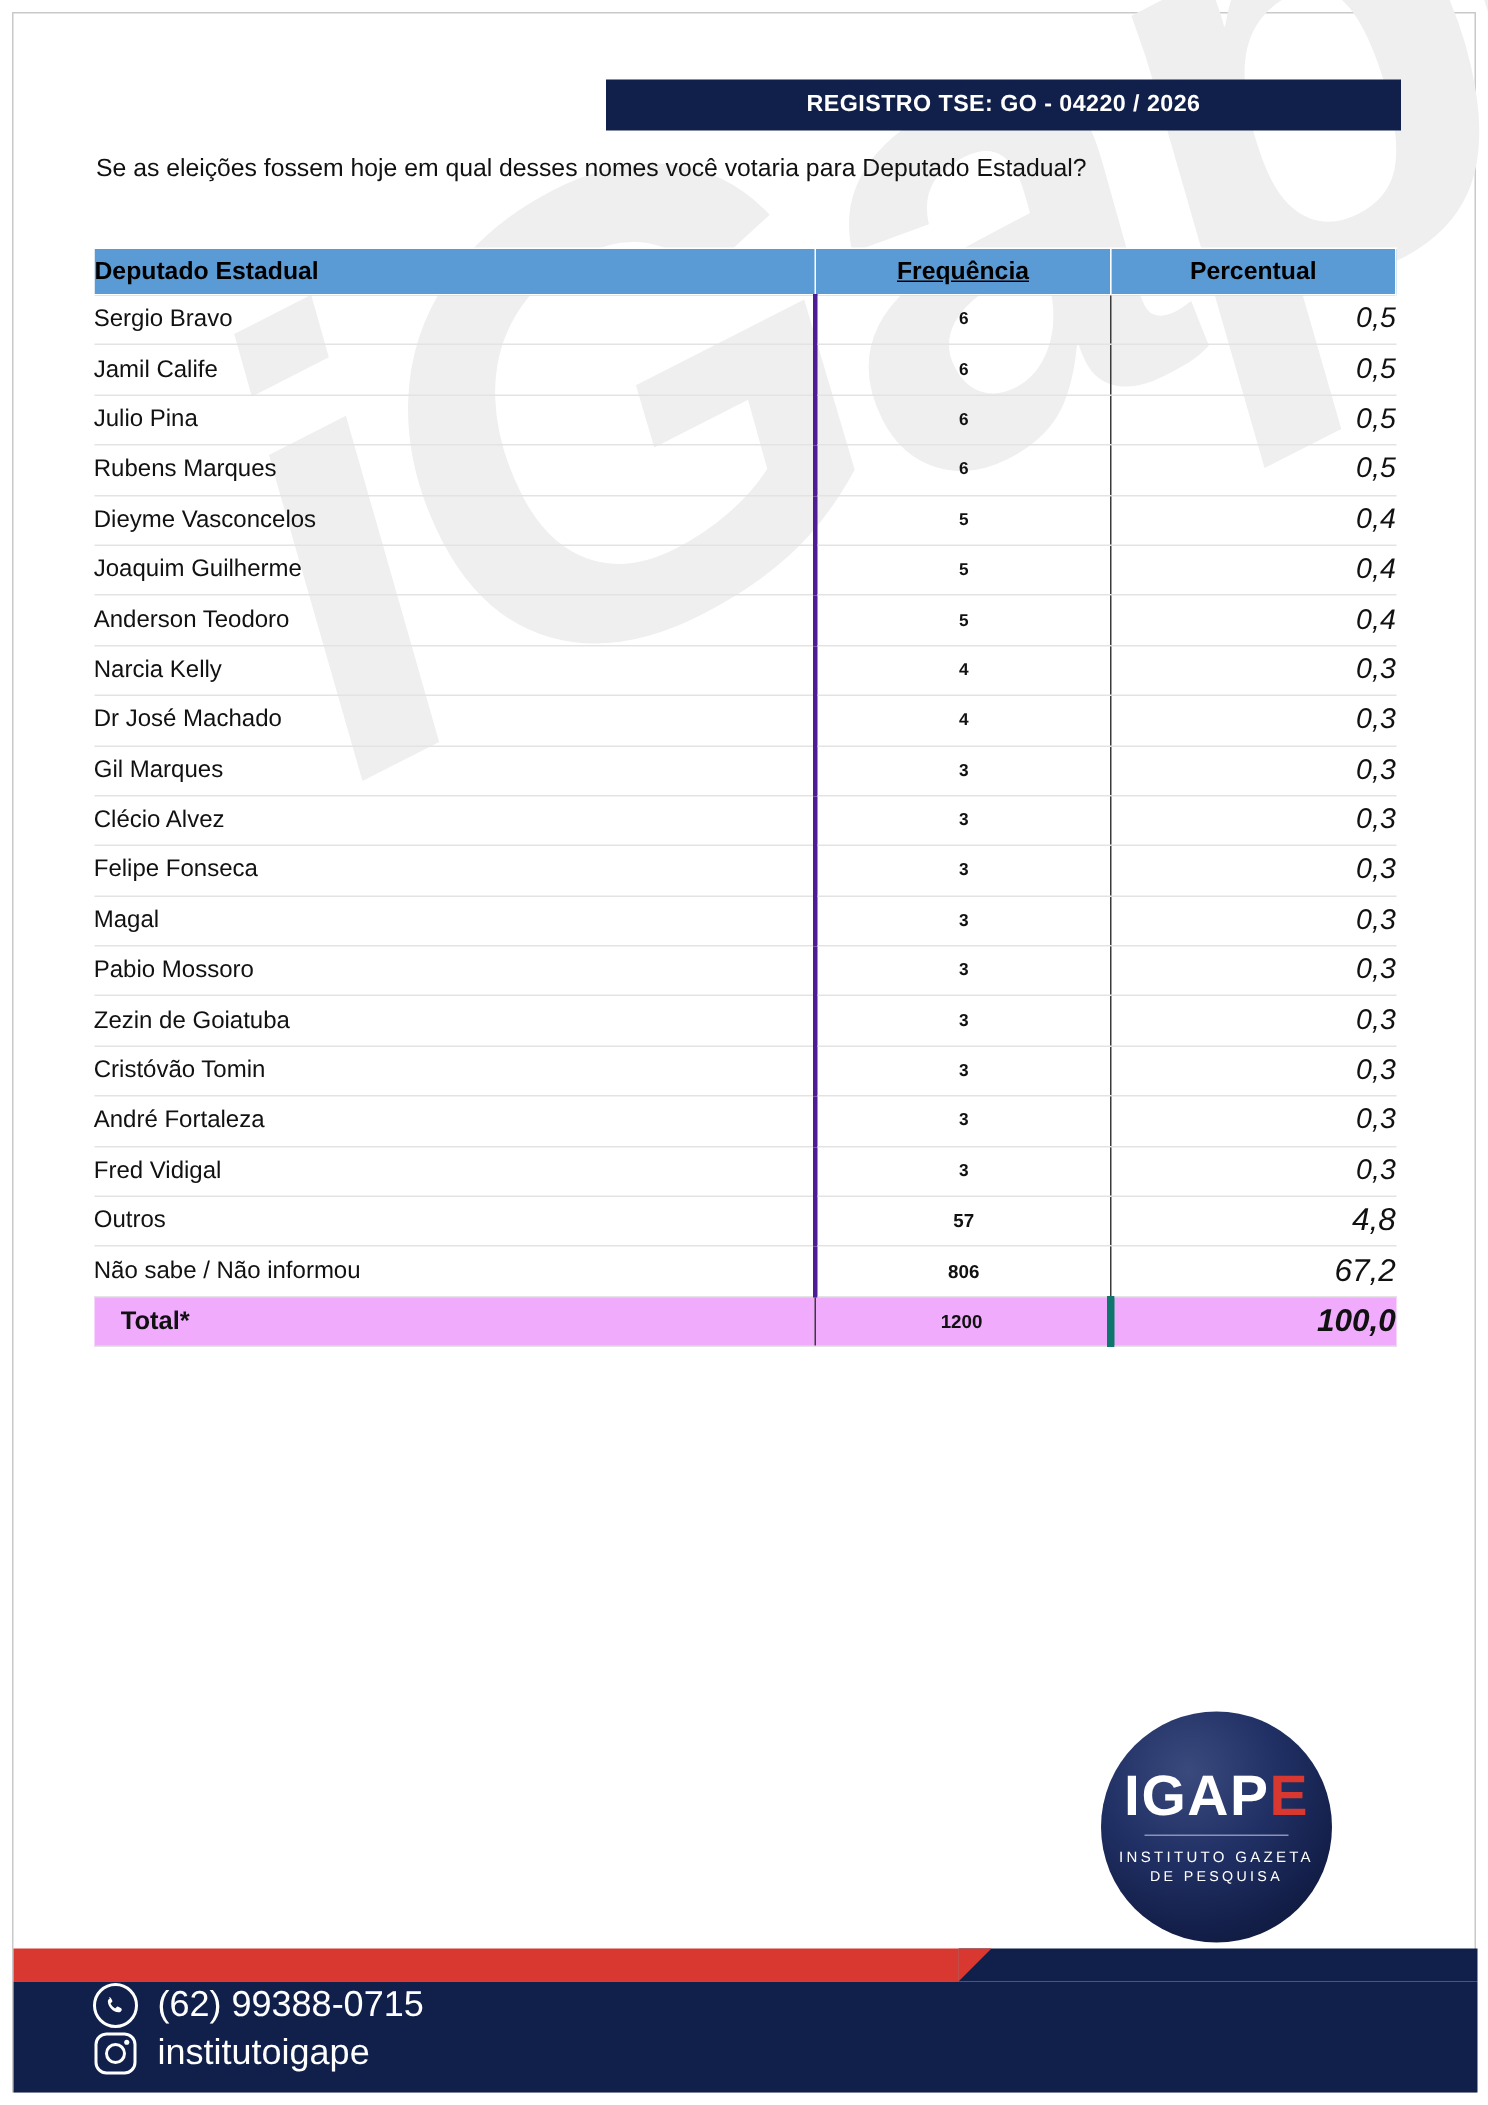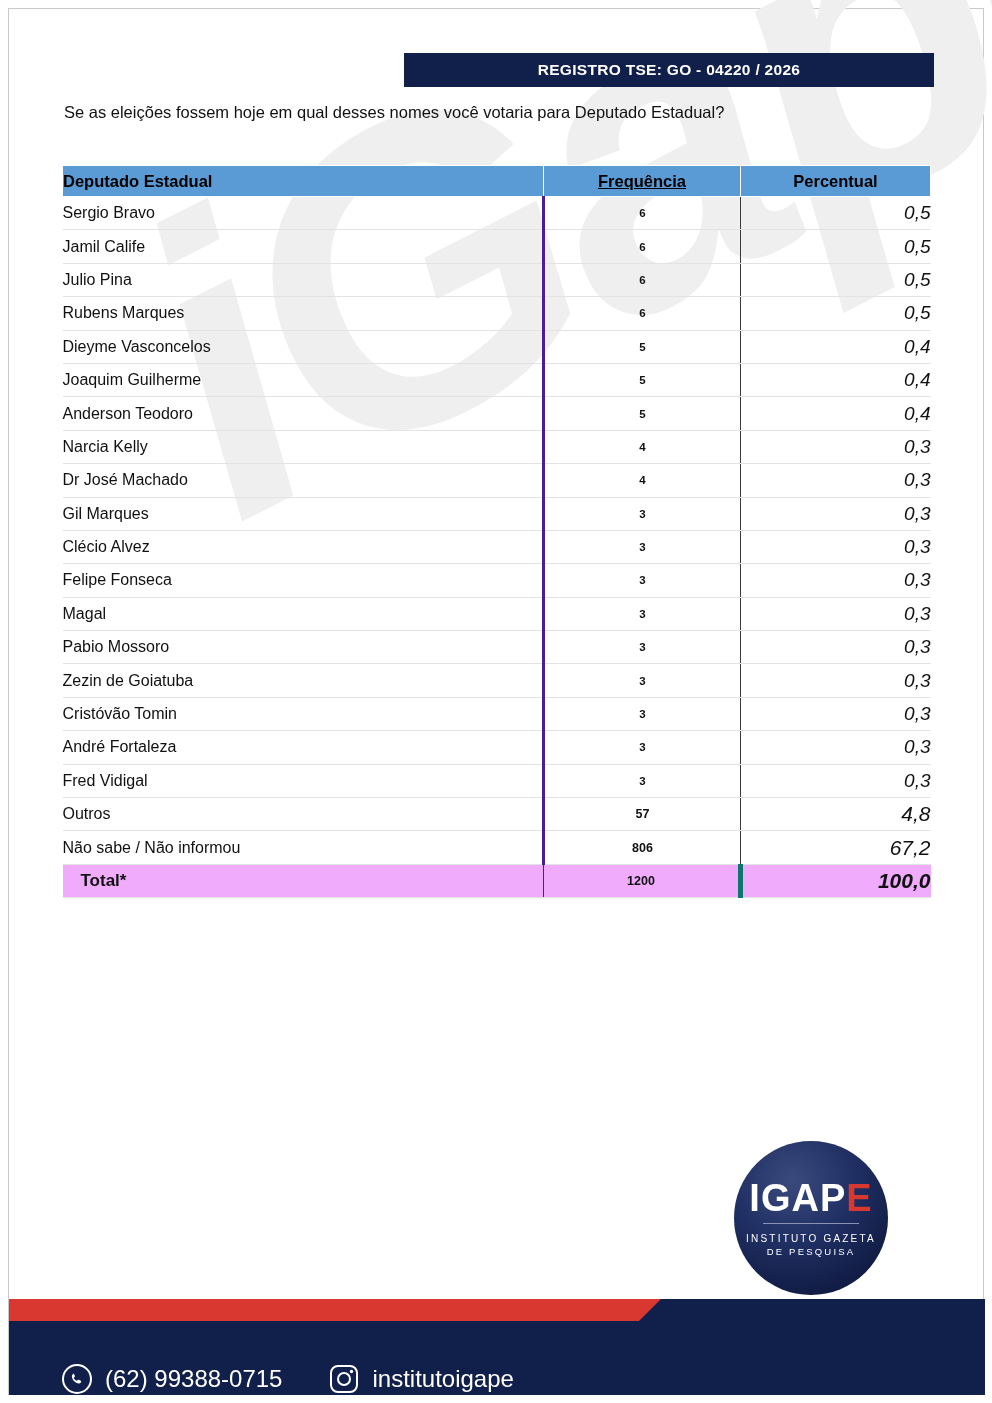--- a/index.html
+++ b/index.html
@@ -239,23 +239,24 @@
   }
   .footer-bar {
     position: absolute;
     left: 9px;
     top: 1321px;
     width: 976px;
     height: 74px;
     background: #11204a;
     z-index: 2;
     display: flex;
-    align-items: flex-end;
+    align-items: flex-start;
     padding-left: 52px;
     box-sizing: border-box;
+    flex-direction: column;
   }
   .footer-item {
     display: flex;
     align-items: center;
     color: #ffffff;
     font-size: 24px;
     margin-right: 46px;
   }
   .footer-item .ficon {
     margin-right: 12px;

